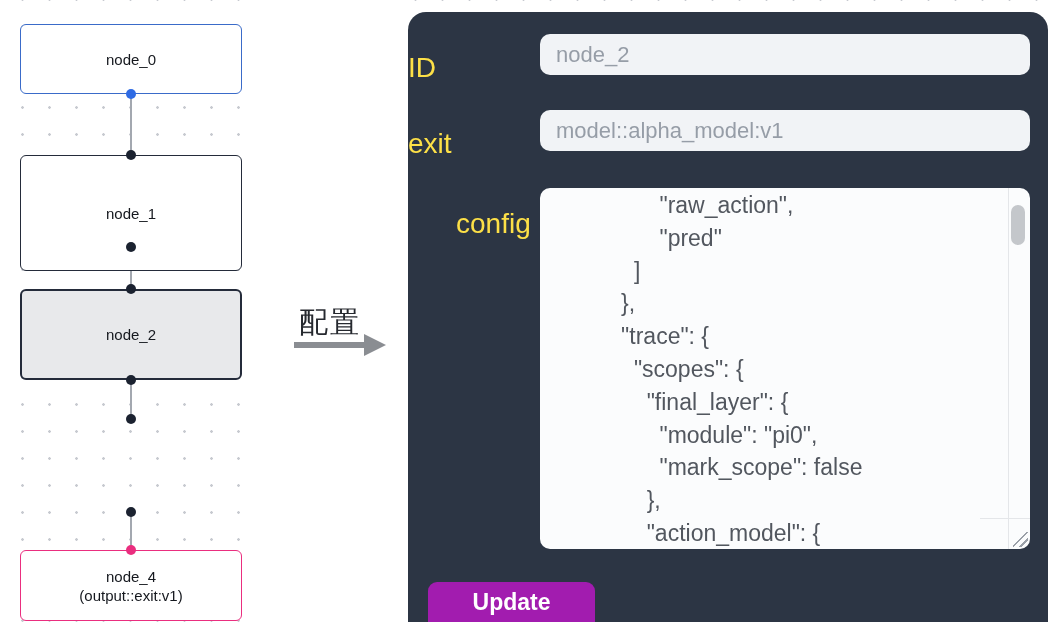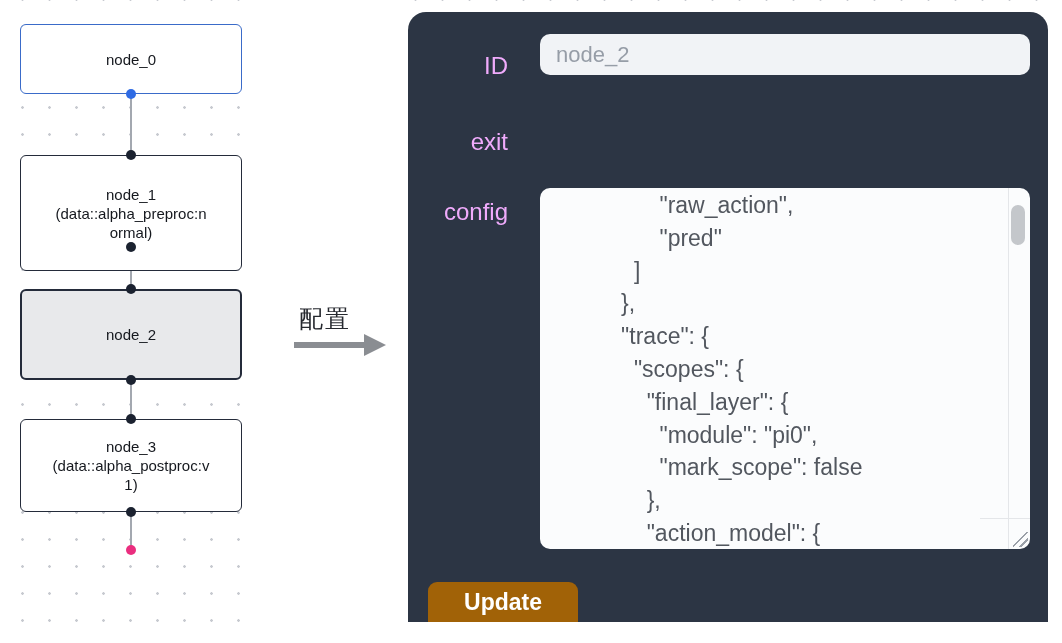--- a/index.html
+++ b/index.html
@@ -24,103 +24,103 @@
   .node-output{border-color:#ea2e7f;}
   .node-selected{border-width:2px;background:#e8e9eb;}
 
   .edge{position:absolute;left:130px;width:1.5px;background:#a3a8b0;z-index:1;}
   .port{position:absolute;width:10px;height:10px;border-radius:50%;z-index:3;}
   .port-dark{background:#1b2230;}
   .port-blue{background:#2f6be4;}
   .port-pink{background:#ea2e7f;}
 
   
-  .annot-label{position:absolute;left:299px;top:303px;font-size:24px;color:#26292f;
+  .annot-label{position:absolute;left:299px;top:303px;font-size:29px;color:#26292f;
     letter-spacing:2px;z-index:2;white-space:nowrap;}
   .arrow-shaft{position:absolute;left:294px;top:342px;width:72px;height:6px;background:#8a8d92;z-index:2;}
   .arrow-head{position:absolute;left:364px;top:334px;width:0;height:0;z-index:2;
     border-left:22px solid #8a8d92;border-top:11px solid transparent;border-bottom:11px solid transparent;}
 
   
   .panel{position:absolute;left:408px;top:12px;width:640px;height:610px;
     background:#2c3544;border-radius:18px 18px 0 0;z-index:2;}
-  .plabel{position:absolute;left:0;width:100px;text-align:right;
-    font-size:24px;color:#f0abfc;z-index:3;}
+  .plabel{position:absolute;left:0;width:100px;text-align:left;
+    font-size:28px;color:#fde047;z-index:3;}
   .plabel-id{top:40px;}
   .plabel-type{top:116px;}
-  .plabel-config{top:186px;}
+  .plabel-config{top:196px;margin-left:48px;}
   .pinput{position:absolute;left:132px;width:490px;height:41px;box-sizing:border-box;
     background:#f1f3f6;border:none;outline:none;border-radius:10px;
     padding:0 16px;font-size:22px;color:#969da7;font-family:"Liberation Sans",sans-serif;}
   .pinput-id{top:22px;}
   .pinput-type{top:98px;}
 
   .config-box{position:absolute;left:132px;top:176px;width:490px;height:361px;
     background:#fbfcfd;border-radius:10px;overflow:hidden;}
   .config-box pre{margin:0;padding:1px 0 0 30px;font-family:"Liberation Sans",sans-serif;
     font-size:23px;line-height:32.8px;color:#52575f;white-space:pre;}
   .v-sep{position:absolute;top:0;left:468px;width:1px;height:361px;background:#e4e6e9;}
   .h-sep{position:absolute;left:440px;top:330px;width:50px;height:1px;background:#e4e6e9;}
   .scroll-thumb{position:absolute;left:471px;top:17px;width:14px;height:40px;
     border-radius:7px;background:#c4c7cb;}
   .resize-handle{position:absolute;right:2px;bottom:2px;width:15px;height:15px;
     background-image:
       linear-gradient(135deg,transparent 44%,#9aa0a8 44%,#9aa0a8 52%,transparent 52%),
       linear-gradient(135deg,transparent 70%,#9aa0a8 70%,#9aa0a8 78%,transparent 78%);}
 
-  .update-btn{position:absolute;left:20px;top:570px;width:150px;height:40px;
-    background:#a16207;color:#ffffff;border:none;border-radius:9px 9px 0 0;
+  .update-btn{position:absolute;left:20px;top:570px;width:167px;height:40px;
+    background:#a21caf;color:#ffffff;border:none;border-radius:9px 9px 0 0;
     font-size:23px;font-weight:600;font-family:"Liberation Sans",sans-serif;cursor:pointer;}
 </style>
 </head>
 <body>
 
 <div id="stage">
 
   <div class="dots dots-left"></div>
   <div class="dots dots-right"></div>
 
   <div class="edge" style="top:94px;height:61px;"></div>
   <div class="edge" style="top:247px;height:42px;"></div>
   <div class="edge" style="top:380px;height:39px;"></div>
   <div class="edge" style="top:512px;height:38px;"></div>
 
   <div class="node node-input" style="top:24px;height:70px;">
     <div class="nname">node_0</div>
   </div>
   <div class="node" style="top:155px;height:116px;">
     <div class="nname">node_1</div>
-    <div class="ntype">(data::alpha_preproc:normal)</div>
   </div>
   <div class="node node-selected" style="top:289px;height:91px;">
     <div class="nname">node_2</div>
   </div>
-  <div class="node" style="top:419px;height:93px;">
-    <div class="nname">node_3</div>
-    <div class="ntype">(data::alpha_postproc:v1)</div>
+  <div class="node node-output" style="top:550px;height:71px;">
+    <div class="nname">node_4</div>
+    <div class="ntype">(output::exit:v1)</div>
   </div>
 
   <div class="port port-blue" style="left:126px;top:89px;"></div>
   <div class="port port-dark" style="left:126px;top:150px;"></div>
   <div class="port port-dark" style="left:126px;top:242px;"></div>
   <div class="port port-dark" style="left:126px;top:284px;"></div>
   <div class="port port-dark" style="left:126px;top:375px;"></div>
   <div class="port port-dark" style="left:126px;top:414px;"></div>
   <div class="port port-dark" style="left:126px;top:507px;"></div>
   <div class="port port-pink" style="left:126px;top:545px;"></div>
 
   <div class="annot-label">配置</div>
   <div class="arrow-shaft"></div>
   <div class="arrow-head"></div>
 
   <div class="panel">
     <div class="plabel plabel-id">ID</div>
     <input class="pinput pinput-id" type="text" value="node_2" style="">
 
     <div class="plabel plabel-type">exit</div>
+    <input class="pinput pinput-type" type="text" value="model::alpha_model:v1" style="">
 
     <div class="plabel plabel-config">config</div>
     <div class="config-box">
       <pre>              "raw_action",
               "pred"
           ]
         },
         "trace": {
           "scopes": {
             "final_layer": {

